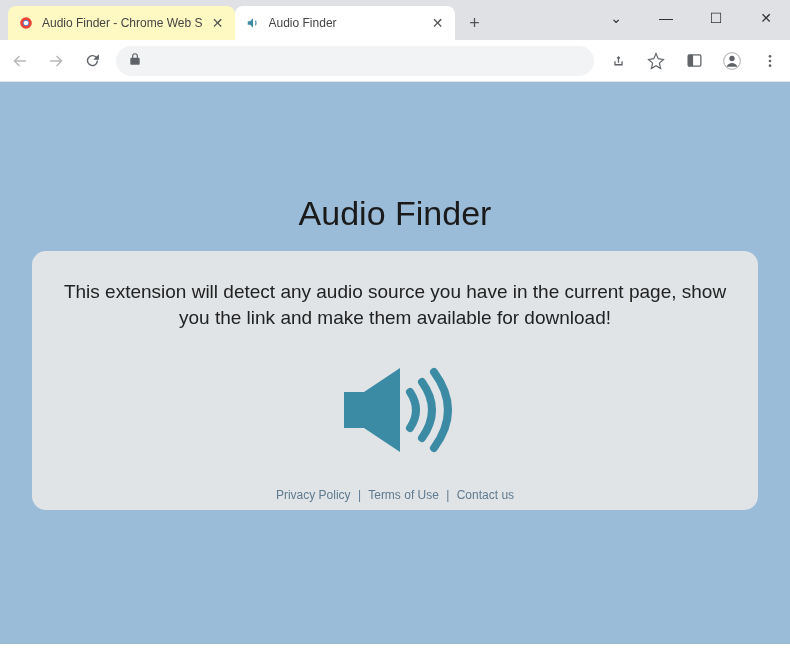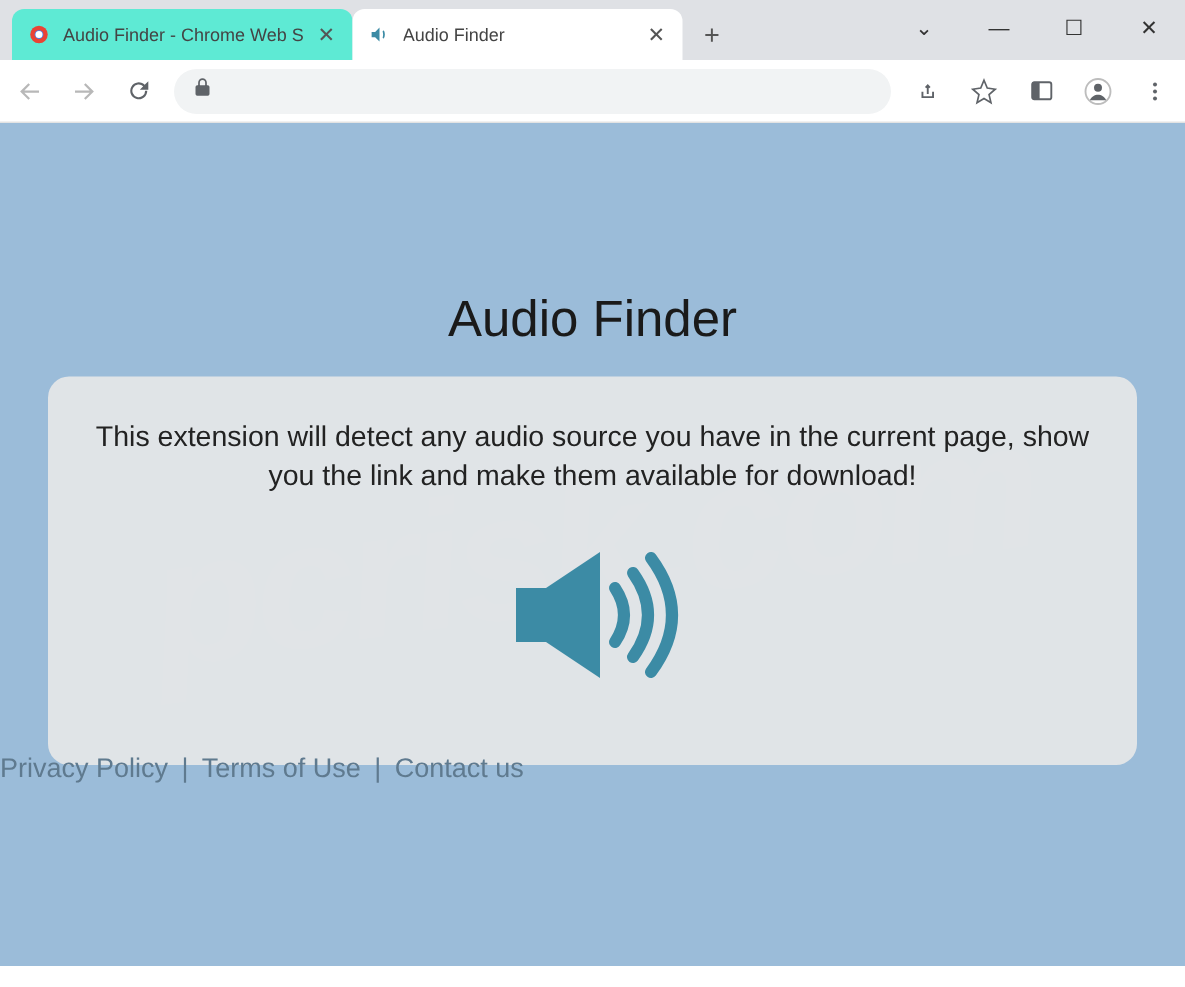--- a/index.html
+++ b/index.html
@@ -40,21 +40,21 @@
     max-width: 230px;
     display: flex;
     align-items: center;
     padding: 0 10px;
     font-size: 12px;
     color: #444;
     border-radius: 8px 8px 0 0;
     position: relative;
     cursor: pointer;
   }
-  .tab.bg { background: #5eead4; }
+  .tab.bg { background: #fef9c3; }
   .tab.active { background: #fff; }
   .tab .favicon {
     width: 16px; height: 16px;
     margin-right: 8px;
     display: inline-flex;
     align-items: center; justify-content: center;
   }
   .tab .label { flex: 1; overflow: hidden; white-space: nowrap; text-overflow: ellipsis; }
   .tab .close {
     font-size: 14px;
@@ -131,24 +131,24 @@
     font-family: 'Segoe UI', Arial, sans-serif;
     text-align: center;
   }
   .speaker {
     margin-top: 20px;
     display: flex;
     justify-content: center;
   }
   .footer {
     position: absolute;
-    bottom: 8px;
+    bottom: 22px;
     width: 100%;
-    text-align: left;
-    font-size: 18px;
+    text-align: center;
+    font-size: 12px;
     color: #5f7a8f;
   }
   .footer span.sep { color: #5f7a8f; margin: 0 4px; }
   .footer a { color: #5f7a8f; text-decoration: none; cursor: pointer; }
   .watermark {
     position: absolute;
     top: 50%; left: 50%;
     transform: translate(-50%, -50%) rotate(-8deg);
     font-size: 120px;
     font-weight: 900;

